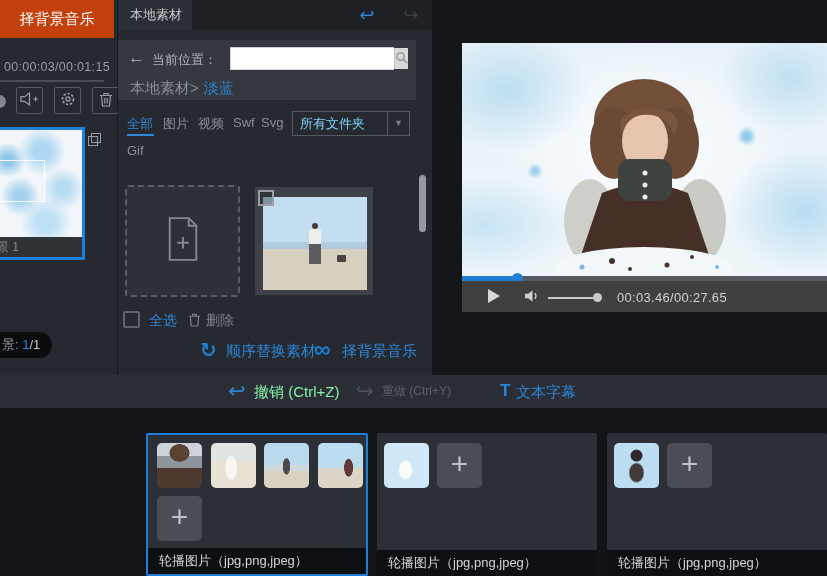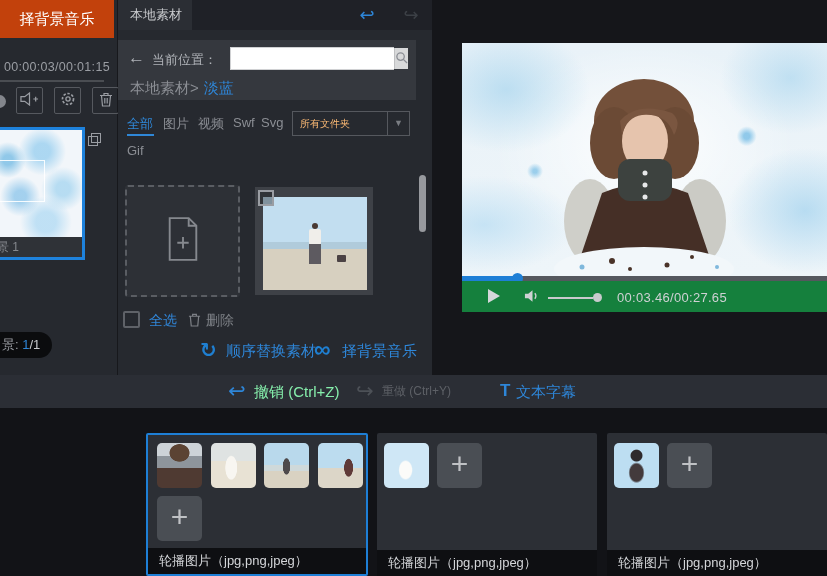--- a/index.html
+++ b/index.html
@@ -51,21 +51,21 @@
   .search-btn { width:21px; height:100%; background:#d8d9da; border-left:1px solid #bfc0c2;
                 display:flex; align-items:center; justify-content:center; cursor:pointer; }
   .crumbs { position:absolute; left:12px; top:39px; font-size:15px; color:#8b8e94; }
   .crumbs .cur { color:#2e86d8; cursor:pointer; margin-left:5px; }
   .ftab { position:absolute; top:115px; font-size:13px; color:#8b8e94; cursor:pointer; }
   .ftab.active { color:#2f87d7; }
   .ftab-underline { position:absolute; left:9px; top:134px; width:27px; height:2px; background:#2f87d7; }
   .tab-gif { top:143px; }
   .folder-dd { position:absolute; left:174px; top:111px; width:118px; height:25px; background:#26292f;
                border:1px solid #55585e; display:flex; cursor:pointer; }
-  .folder-dd .txt { flex:1; color:#fdba74; font-size:10px; line-height:23px; padding-left:7px; white-space:nowrap; overflow:hidden; }
+  .folder-dd .txt { flex:1; color:#7dd3fc; font-size:13px; line-height:23px; padding-left:7px; white-space:nowrap; overflow:hidden; }
   .folder-dd .arr { width:22px; border-left:1px solid #55585e; color:#7a7d83; font-size:9px; line-height:23px; text-align:center; }
   .add-box { position:absolute; left:7px; top:185px; width:115px; height:112px; background:#2d3036;
              border:2px dashed #5a5d63; border-radius:3px; display:flex; align-items:center; justify-content:center; cursor:pointer; }
   .photo-card { position:absolute; left:137px; top:187px; width:118px; height:108px; background:#3e4147; cursor:pointer; }
   .thumb-check { position:absolute; left:3px; top:3px; width:16px; height:16px; border:2px solid #9a9da3; background:rgba(30,32,36,.4); cursor:pointer; }
   .beach-photo { position:absolute; left:8px; top:10px; width:104px; height:93px;
     background:linear-gradient(180deg,#c2def0 0 48%, #b0cbdb 48% 56%, #d7d0c0 56% 100%); }
   .bp-head { position:absolute; left:49px; top:26px; width:6px; height:6px; border-radius:50%; background:#4a3a33; }
   .bp-torso { position:absolute; left:46px; top:32px; width:12px; height:16px; background:#f0eeea; border-radius:2px; }
   .bp-skirt { position:absolute; left:46px; top:47px; width:12px; height:20px; background:#5d5a60; }
@@ -88,21 +88,21 @@
       radial-gradient(ellipse 100px 80px at 90% 15%, rgba(150,205,235,.5), rgba(150,205,235,0) 70%),
       radial-gradient(ellipse 110px 90px at 94% 72%, rgba(140,200,235,.55), rgba(140,200,235,0) 70%),
       radial-gradient(ellipse 130px 70px at 6% 78%, rgba(160,210,240,.5), rgba(160,210,240,0) 70%),
       radial-gradient(circle at 78% 40%, rgba(120,190,230,.8) 0 3px, rgba(120,190,230,0) 10px),
       radial-gradient(circle at 20% 55%, rgba(120,190,230,.7) 0 2px, rgba(120,190,230,0) 8px),
       radial-gradient(ellipse 200px 140px at 50% 45%, rgba(255,255,255,.92), rgba(255,255,255,0) 75%),
       linear-gradient(#e9f2f8,#eef5f9); }
   .progress { position:absolute; left:0; top:233px; width:365px; height:5px; background:#55585e; cursor:pointer; }
   .progress .fill { position:absolute; left:0; top:0; height:5px; width:15%; background:#1e7fd6; }
   .progress .handle { position:absolute; left:calc(15% - 5px); top:-3px; width:11px; height:11px; border-radius:50%; background:#1e7fd6; cursor:pointer; }
-  .ctrl-bar { position:absolute; left:0; top:238px; width:365px; height:31px; background:#15803d; }
+  .ctrl-bar { position:absolute; left:0; top:238px; width:365px; height:31px; background:#404040; }
   .play-btn { position:absolute; left:26px; top:8px; cursor:pointer; }
   .spk-btn { position:absolute; left:62px; top:8px; cursor:pointer; }
   .vol-line { position:absolute; left:86px; top:16px; width:45px; height:2px; background:#c8cacd; cursor:pointer; }
   .vol-dot { position:absolute; left:131px; top:12px; width:9px; height:9px; border-radius:50%; background:#c8cacd; cursor:pointer; }
   .ply-time { position:absolute; left:155px; top:9px; color:#cfd1d4; font-size:13px; letter-spacing:.3px; }
 
   
   .action-bar { left:0; top:375px; width:827px; height:33px; background:#2b2e35; }
   .ab-undo-ic { position:absolute; left:228px; top:4px; font-size:21px; color:#2e86d8; cursor:pointer; }
   .ab-undo { position:absolute; left:254px; top:8px; font-size:15px; color:#86efac; cursor:pointer; }

